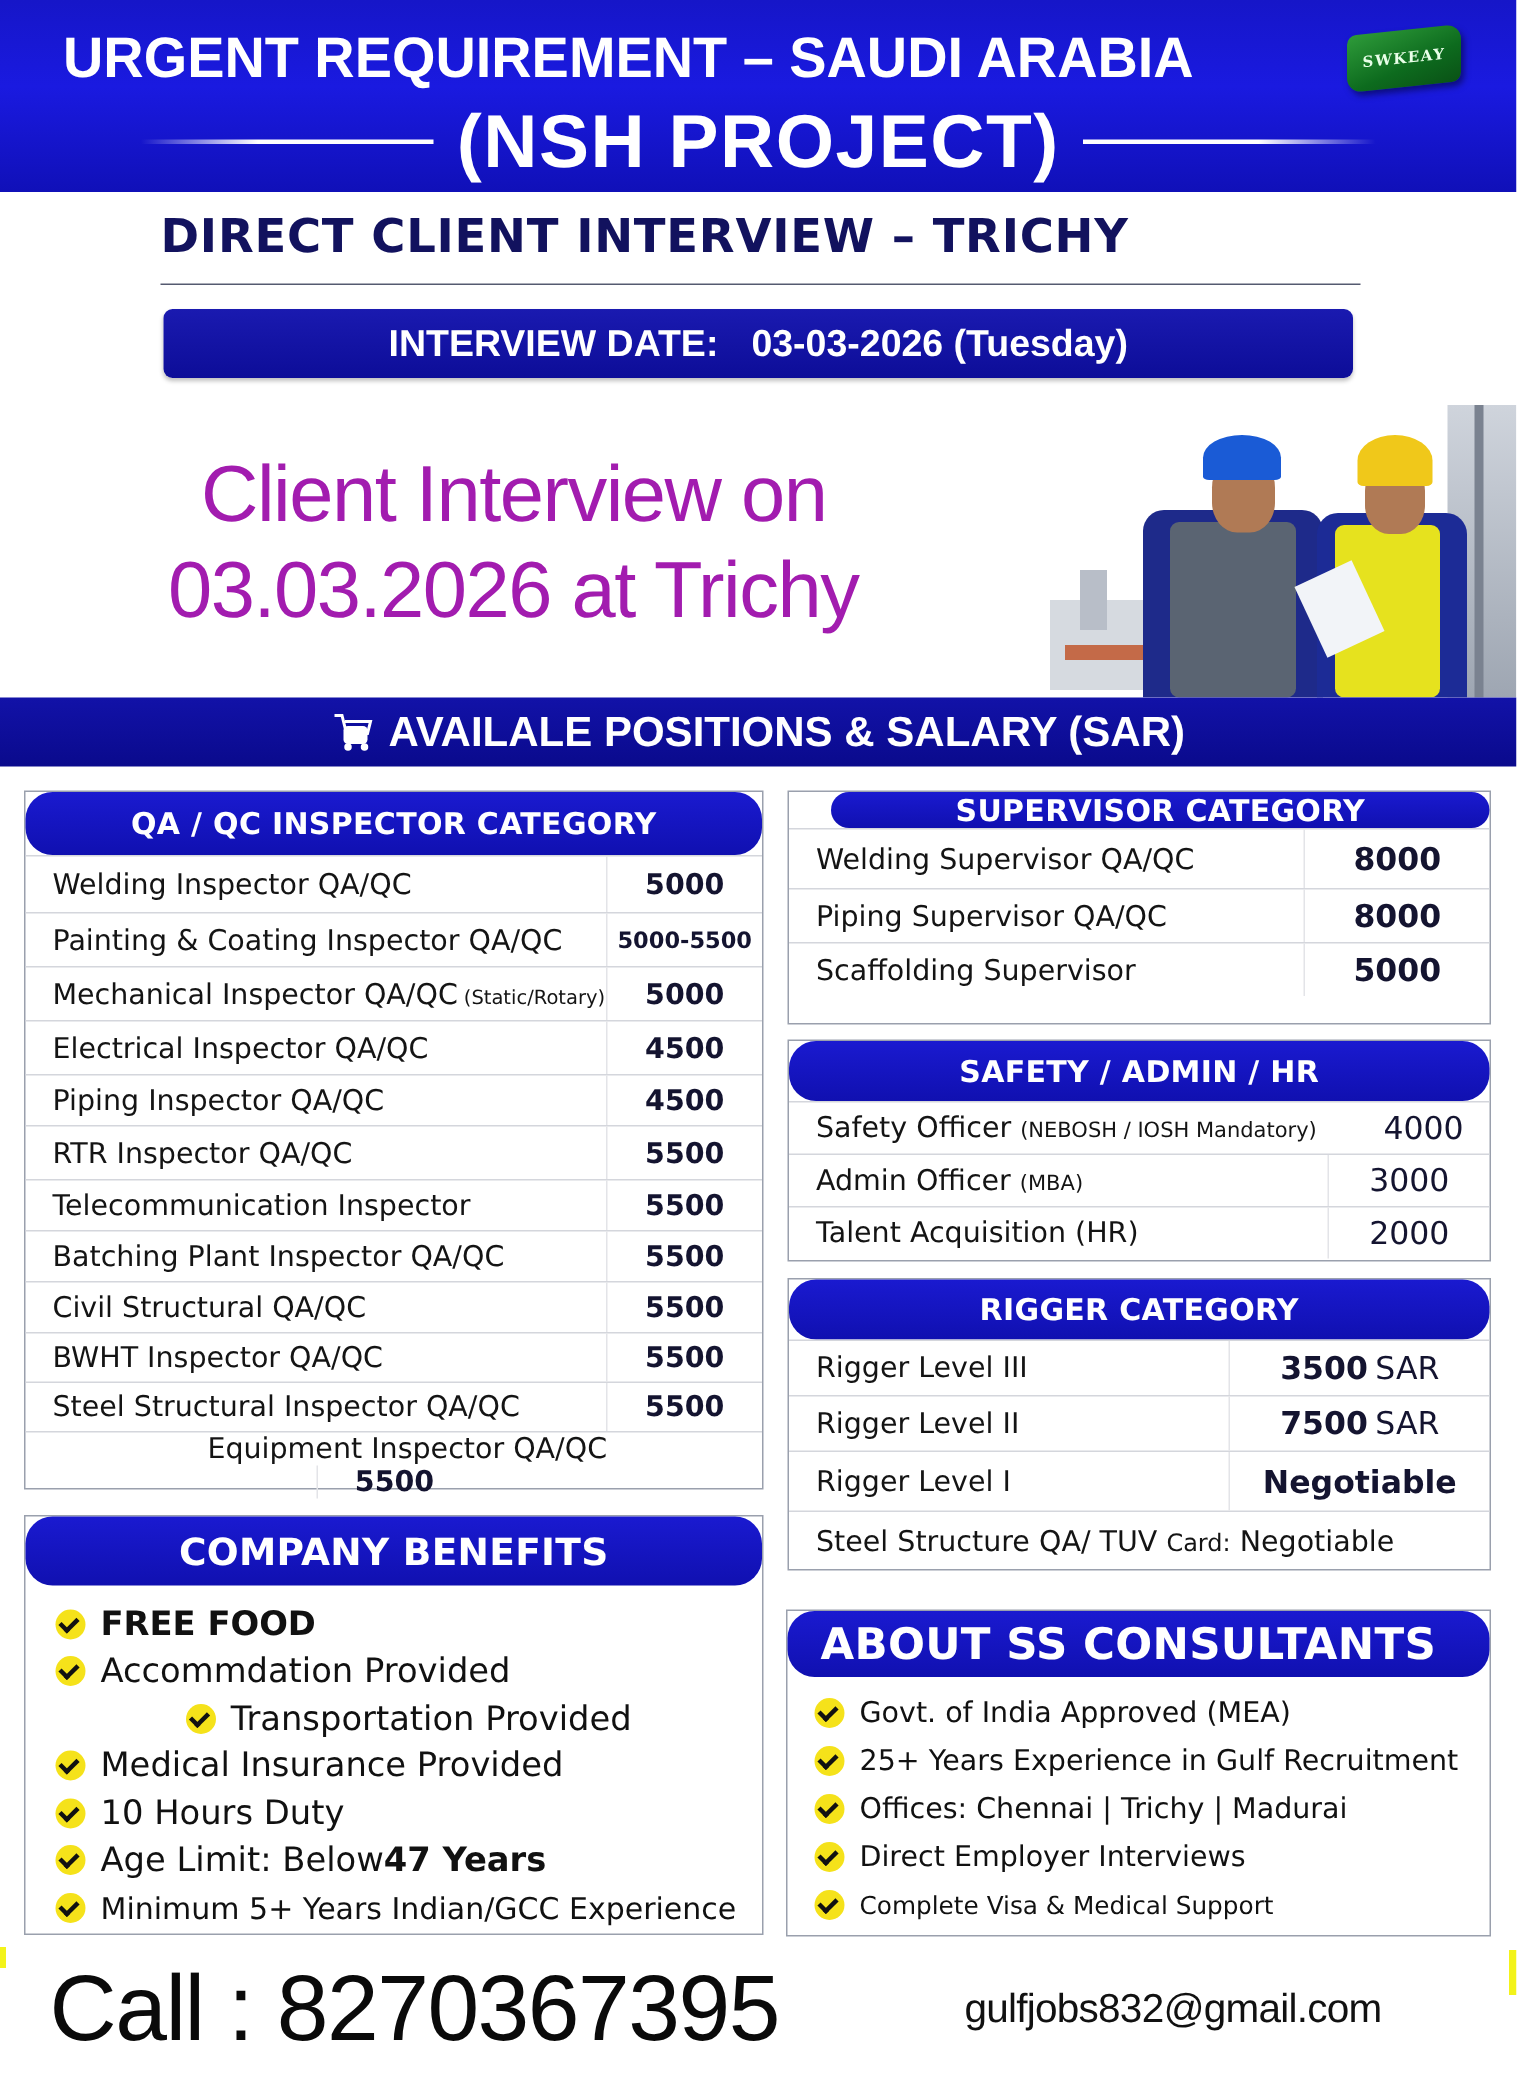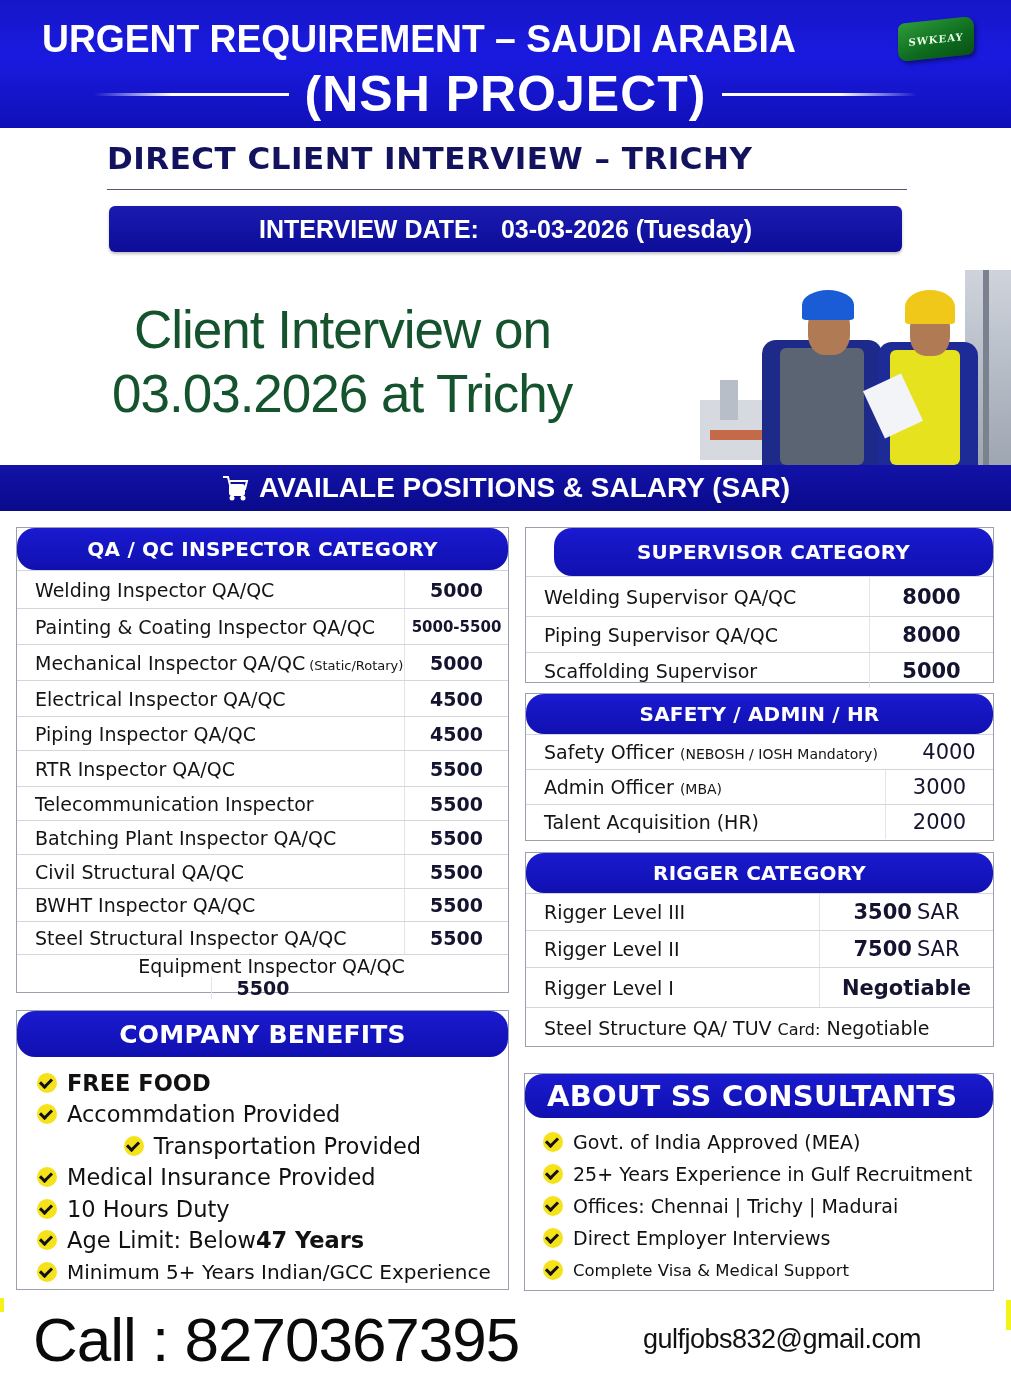--- a/index.html
+++ b/index.html
@@ -48,21 +48,21 @@
     position: absolute; left: 109px; top: 206px; width: 793px; height: 46px;
     background: linear-gradient(180deg, #1a1ab0 0%, #0d0d98 100%);
     border-radius: 6px; box-shadow: 0 2px 3px rgba(0,0,0,0.25);
     display: flex; align-items: center; justify-content: center; gap: 22px;
     color: #fff; font-family: "Liberation Sans", sans-serif; font-weight: bold; font-size: 25px;
   }
 
   
   .hero-text {
     position: absolute; left: 112px; top: 298px; width: 560px;
-    font-family: "Liberation Sans", sans-serif; font-size: 53px; color: #14532d; line-height: 64px;
+    font-family: "Liberation Sans", sans-serif; font-size: 53px; color: #a21caf; line-height: 64px;
     letter-spacing: -1px;
   }
   .hero-text .l1 { display: block; padding-left: 22px; }
   .hero-image {
     position: absolute; left: 700px; top: 270px; width: 311px; height: 195px; overflow: hidden;
   }
   .plant { position: absolute; background: #c9ced6; }
   .worker-body { position: absolute; border-radius: 14px 14px 0 0; }
   .helmet { position: absolute; border-radius: 50% 50% 8% 8%; }
   .face { position: absolute; border-radius: 40%; background: #b07a55; }
@@ -222,21 +222,21 @@
         <span class="val" style="width: 104px;">5500</span>
       </div>
       <div class="row" style="height: 36px; flex-direction: column;">
         <span class="name"><span>Equipment Inspector QA/QC</span></span>
         <span class="val" style="width: 104px;">5500</span>
       </div>
     </div>
 </div>
 
 <div class="panel" style="left:525px;top:527px;width:469px;height:156px;">
-  <div class="panel-head" style="height:48px;margin-left:28px;">SUPERVISOR CATEGORY</div>
+  <div class="panel-head" style="height:24px;margin-left:28px;">SUPERVISOR CATEGORY</div>
   <div id="sup-rows">
       <div class="row" style="height: 40px;">
         <span class="name">Welding Supervisor QA/QC</span>
         <span class="val" style="width: 124px; font-size: 21px;">8000</span>
       </div>
       <div class="row" style="height: 36px;">
         <span class="name">Piping Supervisor QA/QC</span>
         <span class="val" style="width: 124px; font-size: 21px;">8000</span>
       </div>
       <div class="row" style="height: 36px;">

